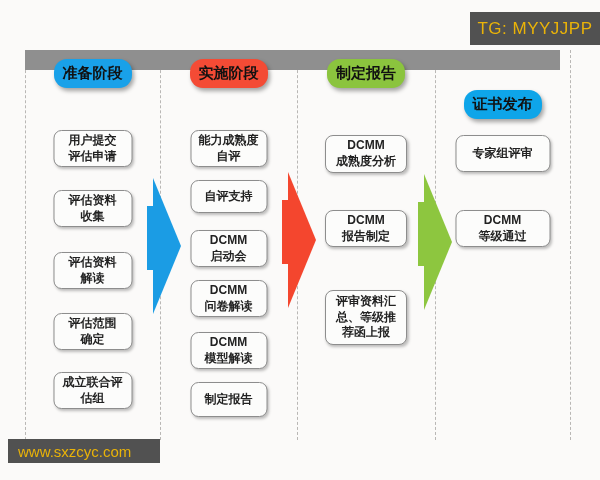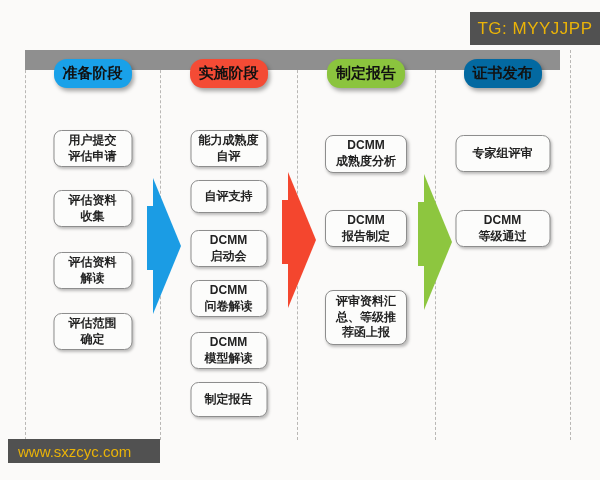--- a/index.html
+++ b/index.html
@@ -86,20 +86,22 @@
   <div class="column" style="left:25px;width:135px;--bw:79px">
     <div class="phase-header" style="background-color: rgb(25, 161, 233);">准备阶段</div>
     <div class="flow-box" style="top:130px;min-height:36px">用户提交
 评估申请</div>
     <div class="flow-box" style="top:190px;min-height:36px">评估资料
 收集</div>
     <div class="flow-box" style="top:252px;min-height:36px">评估资料
 解读</div>
     <div class="flow-box" style="top:313px;min-height:36px">评估范围
 确定</div>
+    <div class="flow-box" style="top:372px;min-height:37px">成立联合评
+估组</div>
   </div>
 
   <div class="column" style="left:160px;width:137px;--bw:77px">
     <div class="phase-header" style="background-color: rgb(244, 75, 53);">实施阶段</div>
     <div class="flow-box" style="top:130px;min-height:37px">能力成熟度
 自评</div>
     <div class="flow-box" style="top:180px;min-height:33px">自评支持</div>
     <div class="flow-box" style="top:230px;min-height:35px">DCMM
 启动会</div>
     <div class="flow-box" style="top:280px;min-height:34px">DCMM
@@ -114,21 +116,21 @@
     <div class="flow-box" style="top:135px;min-height:38px">DCMM
 成熟度分析</div>
     <div class="flow-box" style="top:210px;min-height:37px">DCMM
 报告制定</div>
     <div class="flow-box" style="top:290px;min-height:55px">评审资料汇
 总、等级推
 荐函上报</div>
   </div>
 
   <div class="column" style="left:435px;width:135px;--bw:95px">
-    <div class="phase-header" style="background-color: #0369a1;">证书发布</div>
+    <div class="phase-header" style="background-color: #0ea5e9; margin-top: 31px;">证书发布</div>
     <div class="flow-box" style="top:135px;min-height:37px">专家组评审</div>
     <div class="flow-box" style="top:210px;min-height:37px">DCMM
 等级通过</div>
   </div>
 
   <svg class="flow-arrow" style="left: 145px; top: 176px; fill: rgb(27, 156, 228);" width="38" height="140" viewBox="0 0 38 140">
     <polygon points="8,2 8,138 36,70"></polygon>
     <rect x="2" y="30" width="17" height="64"></rect>
   </svg>
   <svg class="flow-arrow" style="left: 280px; top: 170px; fill: rgb(244, 70, 46);" width="38" height="140" viewBox="0 0 38 140">

